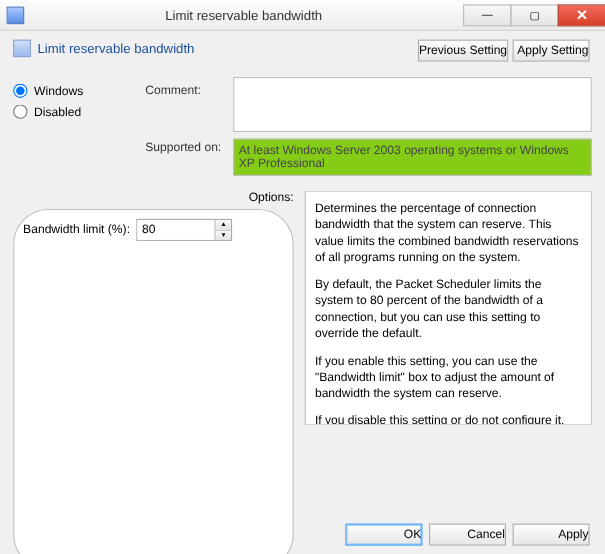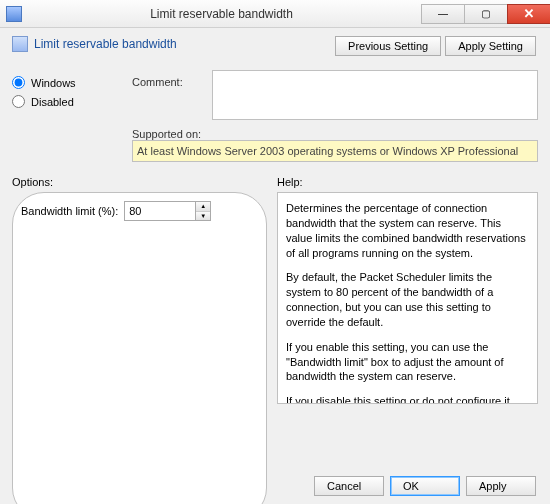--- a/index.html
+++ b/index.html
@@ -62,63 +62,63 @@
   .nav-buttons {
     position: absolute;
     right: 14px;
     top: 36px;
     display: flex;
     gap: 4px;
   }
   .btn {
     border: 1px solid #adadad;
     background: linear-gradient(#fefefe,#e6e6e6);
-    padding: 3px 12px;
+    padding: 3px 0;
     font-size: 11px;
     cursor: default;
     min-width: 70px;
-    text-align: left;
+    text-align: right;
   }
   .btn.default { border-color:#3399ff; box-shadow:0 0 0 1px #8cc7ff inset;}
   .upper {
     display:flex;
     margin-top: 18px;
   }
   .radios { width: 120px; }
   .radio-row { display:flex; align-items:center; margin: 6px 0; }
   .radio-row input { margin: 0 6px 0 0; }
   .labels-col { width: 80px; }
   .label-small { color:#333; margin-top:6px; }
   .comment-box {
     flex:1;
     height: 50px;
     border: 1px solid #c0c0c0;
     background:#fff;
     padding:4px;
     overflow-y: scroll;
     font-size:11px;
   }
-  .supported-row { display:flex; margin-top:6px;flex-direction:column; }
+  .supported-row { display:flex; margin-top:6px; }
   .supported-box {
     flex:1;
     height: 34px;
     border: 1px solid #c0c0c0;
-    background:#fef9c3;
+    background:#84cc16;
     padding:4px 4px;
     overflow-y: scroll;
     color:#444;
   }
   .split {
     display:flex;
     margin-top:14px;
     gap:10px;
   }
   .col-left { width: 255px; }
   .col-right { flex:1; }
-  .section-label { margin-bottom:4px; display:block; }
+  .section-label { margin-bottom:4px; display:block;text-align:right; }
   .panel {
     border: 1px solid #c0c0c0;
     background:#fff;
     padding:8px;
   }
   .options-panel { height: 328px; border-radius: 32px; }
   .help-panel { height: 212px; overflow-y:auto; }
   .help-panel p { margin: 0 0 10px 0; line-height:1.35; }
   .opt-row { display:flex; align-items:center; gap:6px; }
   .spinner {
@@ -215,30 +215,29 @@
             <input type="text" value="80" style="">
             <div class="spinbtns">
               <div class="spinbtn">▲</div>
               <div class="spinbtn">▼</div>
             </div>
           </div>
         </div>
       </div>
     </div>
     <div class="col-right">
-      <span class="section-label">Help:</span>
       <div class="panel help-panel">
         <p>Determines the percentage of connection bandwidth that the system can reserve. This value limits the combined bandwidth reservations of all programs running on the system.</p>
         <p>By default, the Packet Scheduler limits the system to 80 percent of the bandwidth of a connection, but you can use this setting to override the default.</p>
         <p>If you enable this setting, you can use the "Bandwidth limit" box to adjust the amount of bandwidth the system can reserve.</p>
         <p>If you disable this setting or do not configure it, the system uses the default value of 80 percent of the connection.</p>
 
       </div>
     </div>
   </div>
 
 </div>
 
 <div class="footer">
+  <div class="btn default">OK</div>
   <div class="btn">Cancel</div>
-  <div class="btn default">OK</div>
   <div class="btn">Apply</div>
 </div>
 
 </body></html>

